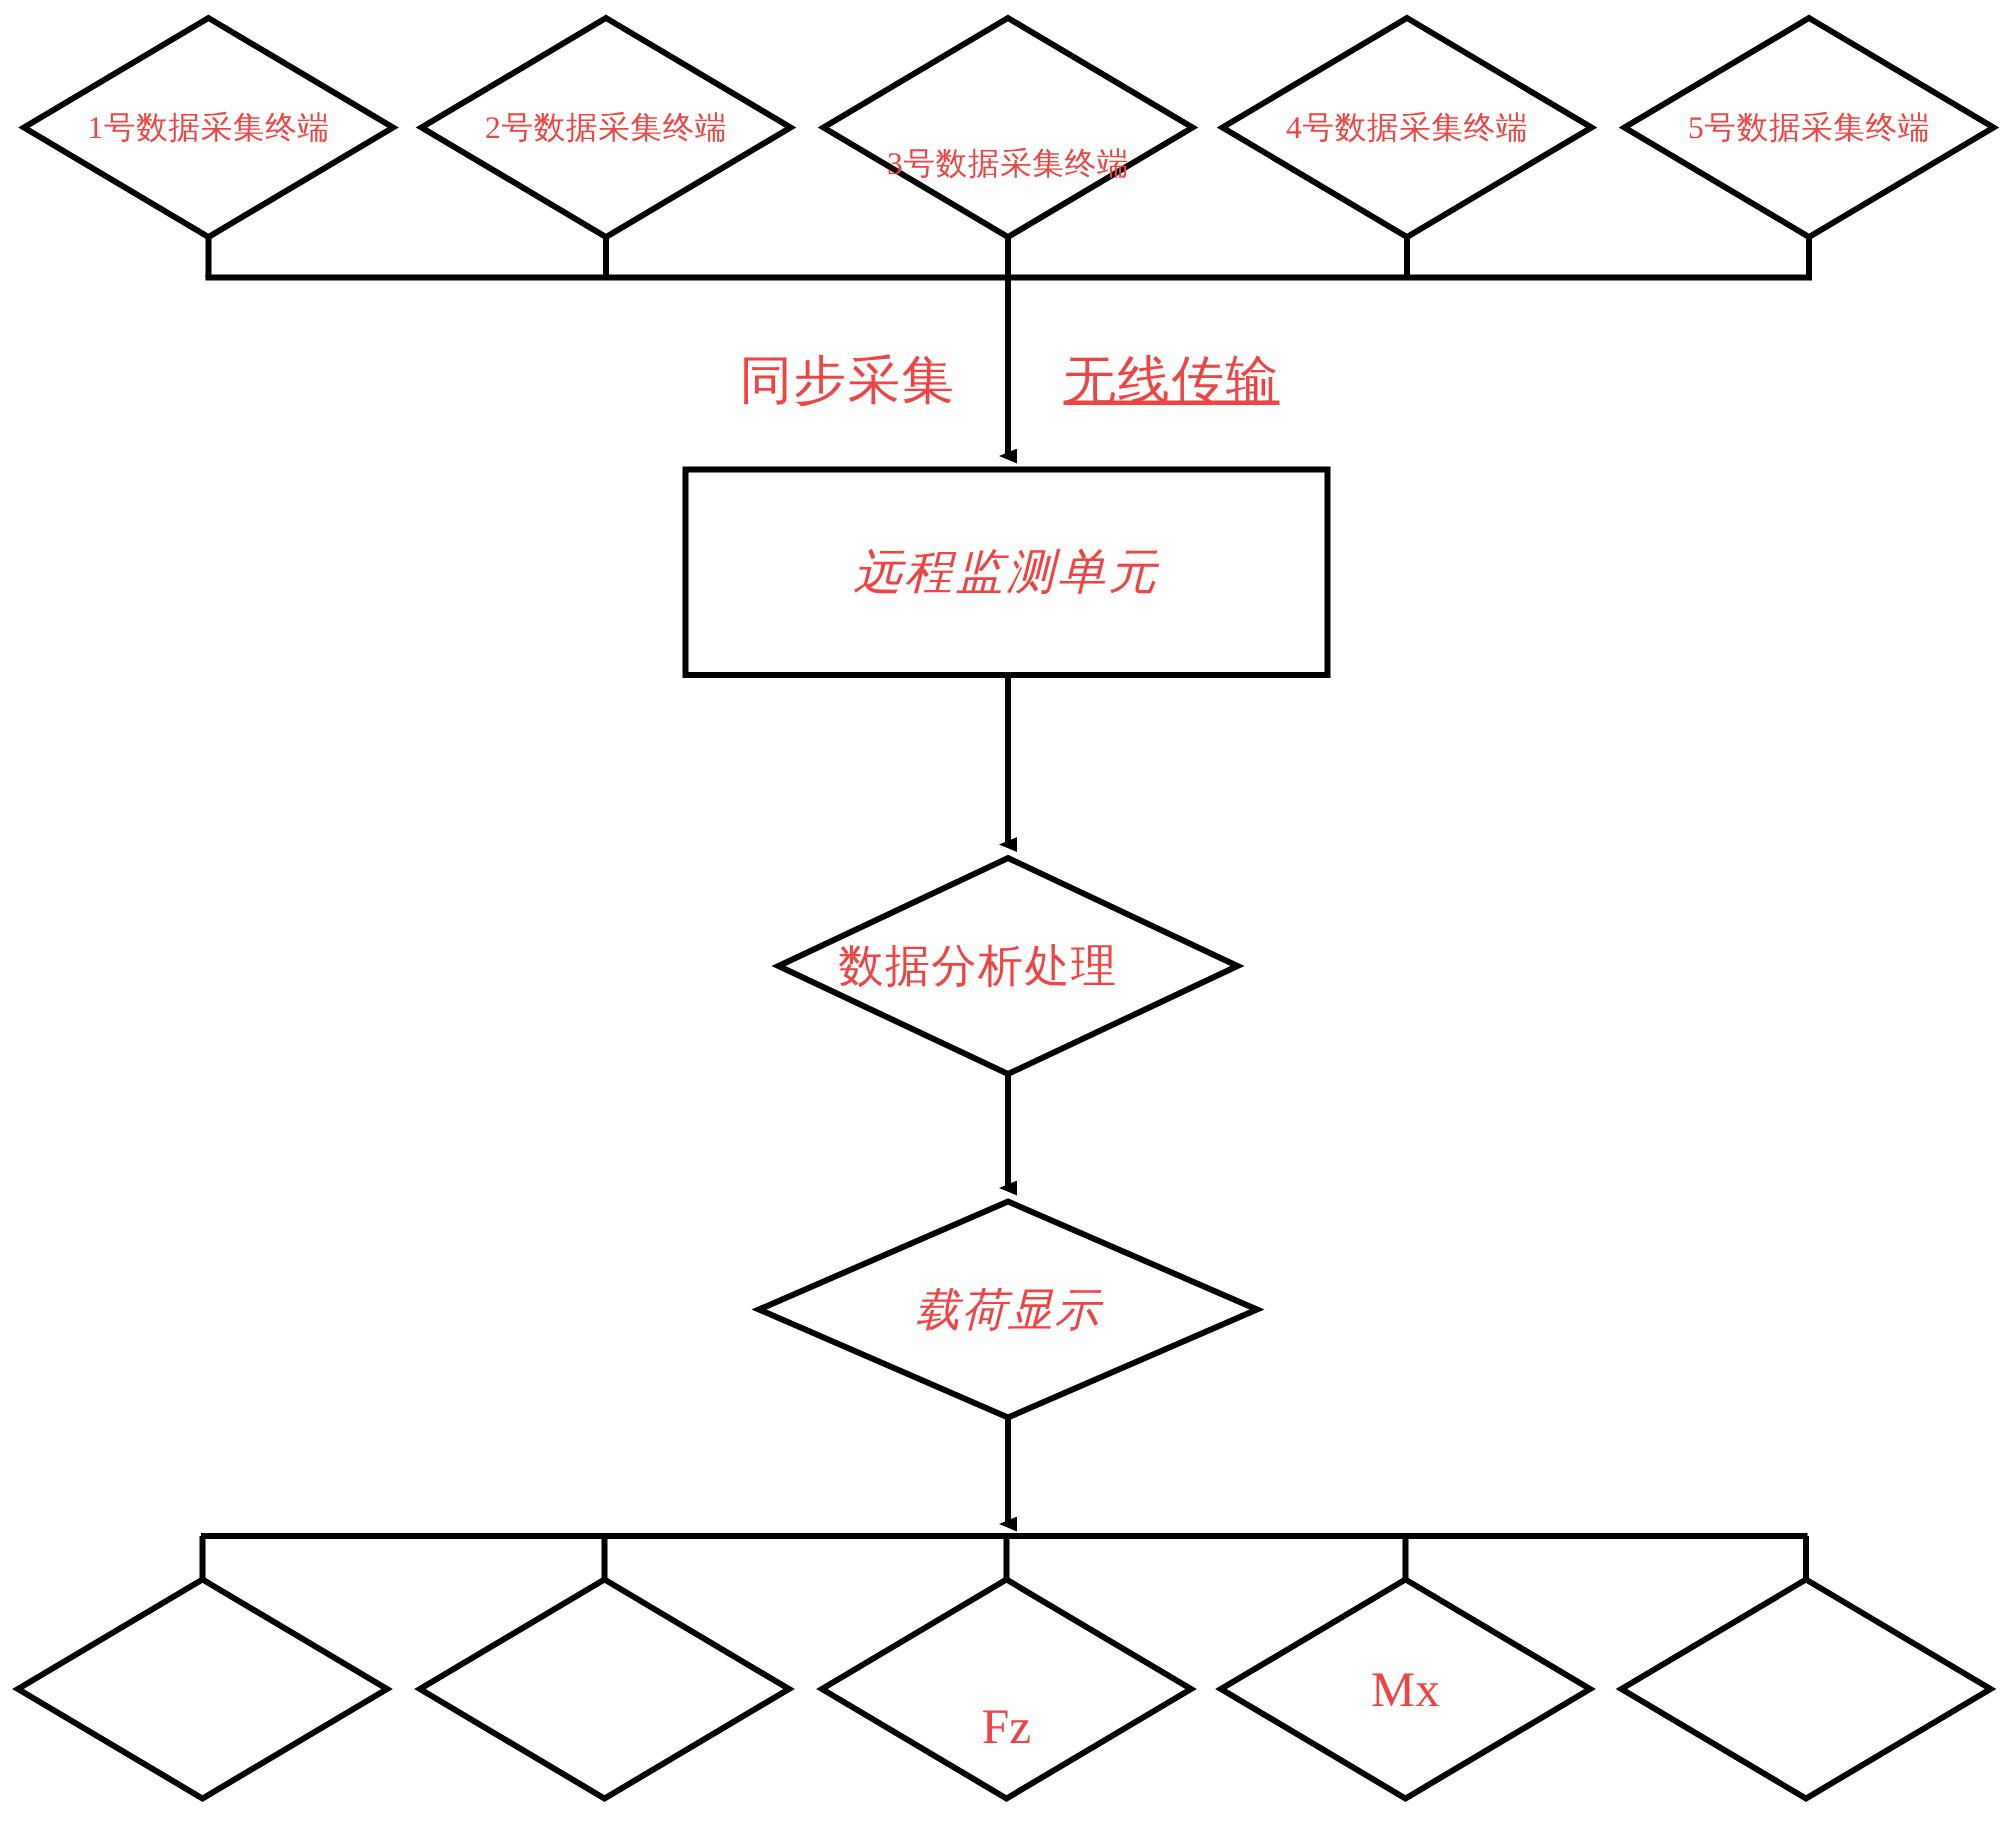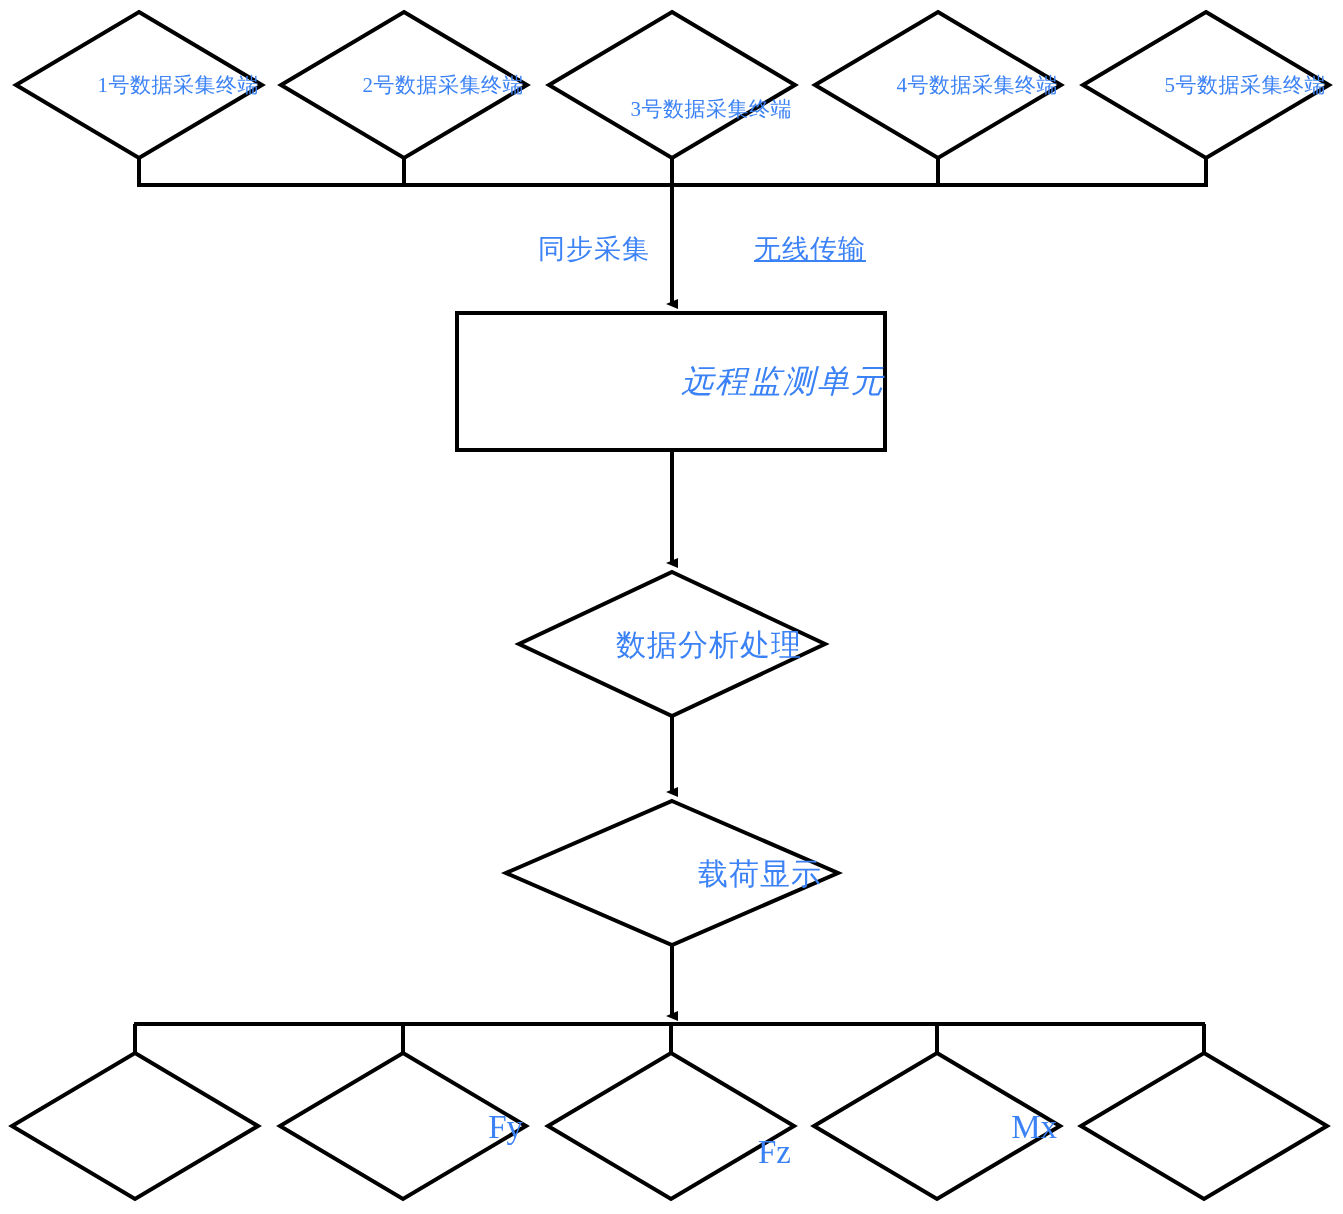--- a/index.html
+++ b/index.html
@@ -20,30 +20,30 @@
   }
   #diagram-svg {
     position: absolute;
     left: 0;
     top: 0;
     width: 1343px;
     height: 1214px;
   }
   .node-text {
     position: absolute;
-    text-align: right;
-    color: #3b82f6;
+    text-align: center;
+    color: #ef4444;
     white-space: nowrap;
     line-height: 1;
     pointer-events: none;
   }
   .cn-small  { font-size: 21px; letter-spacing: 0.5px; }
   .cn-mid    { font-size: 30px; letter-spacing: 1px; }
   .cn-box    { font-size: 32px; letter-spacing: 2px; }
-  .cn-edge   { font-size: 27px; letter-spacing: 1px; }
+  .cn-edge   { font-size: 35px; letter-spacing: 1px; }
   .lat-big   { font-size: 33px; }
 </style>
 </head>
 <body>
 
 <div id="canvas">
 
   <svg id="diagram-svg" viewBox="0 0 1343 1214">
     <defs>
       <marker id="arrowhead" markerWidth="14" markerHeight="14" refX="5" refY="6" orient="auto" markerUnits="userSpaceOnUse">
@@ -104,19 +104,18 @@
   <div class="node-text cn-small" style="left:818px; top:75px; width:240px;">4号数据采集终端</div>
   <div class="node-text cn-small" style="left:1086px;top:75px; width:240px;">5号数据采集终端</div>
 
   <div class="node-text cn-edge" style="left:480px; top:236px; width:170px;">同步采集</div>
   <div class="node-text cn-edge" style="left:696px; top:236px; width:170px;text-decoration:underline;">无线传输</div>
 
   <div class="node-text cn-box" style="left:457px; top:365px; width:428px;font-style:italic;">远程监测单元</div>
 
   <div class="node-text cn-mid" style="left:502px; top:630px; width:300px;">数据分析处理</div>
 
-  <div class="node-text cn-mid" style="left:522px; top:859px; width:300px;">载荷显示</div>
+  <div class="node-text cn-mid" style="left:522px; top:859px; width:300px;font-style:italic;">载荷显示</div>
 
-  <div class="node-text lat-big" style="left:283px; top:1111px; width:240px;">Fy</div>
   <div class="node-text lat-big" style="left:551px; top:1136px; width:240px;">Fz</div>
   <div class="node-text lat-big" style="left:817px; top:1111px; width:240px;">Mx</div>
 
 </div>
 
 </body></html>

